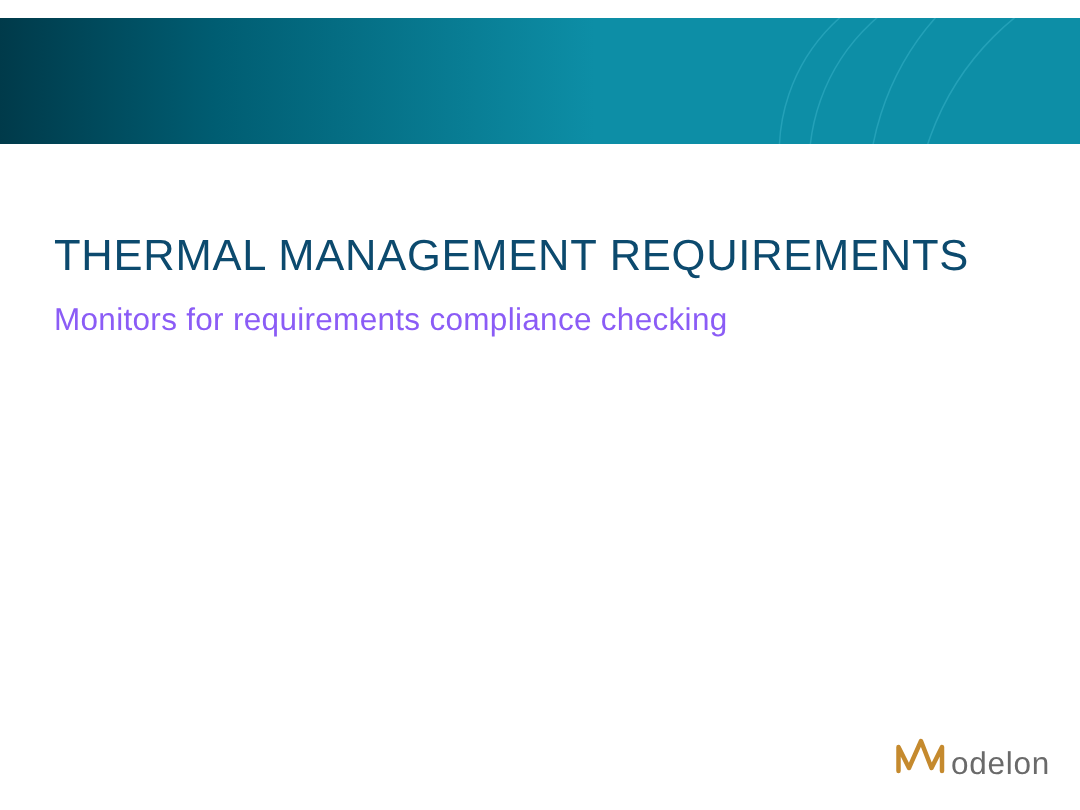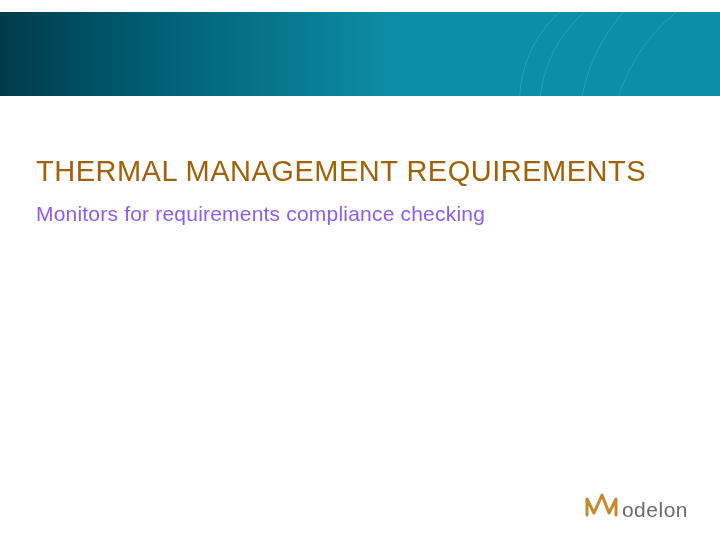--- a/index.html
+++ b/index.html
@@ -12,33 +12,33 @@
     background: linear-gradient(90deg, #003a4a 0%, #005d72 20%, #0d8ea6 55%, #0d8ea6 100%);
     overflow: hidden;
   }
   .banner svg { position: absolute; top: 0; right: 0; height: 84px; width: 260px; }
   .title {
     position: absolute;
     top: 155px; left: 36px;
     font-size: 29px;
     font-weight: 300;
     letter-spacing: 0.5px;
-    color: #a16207;
+    color: #0c4a6e;
   }
   .subtitle {
     position: absolute;
     top: 202px; left: 36px;
     font-size: 21px;
     font-weight: 400;
     color: #8b5cf6;
     letter-spacing: 0.2px;
   }
   .logo {
     position: absolute;
-    bottom: 18px; right: 32px;
+    bottom: 18px; right: 20px;
     display: flex;
     align-items: baseline;
   }
   .logo svg { display: block; }
   .logo-text {
     font-family: "Arial", sans-serif;
     font-size: 21px;
     font-weight: 400;
     color: #6a6a6a;
     letter-spacing: 0.5px;

